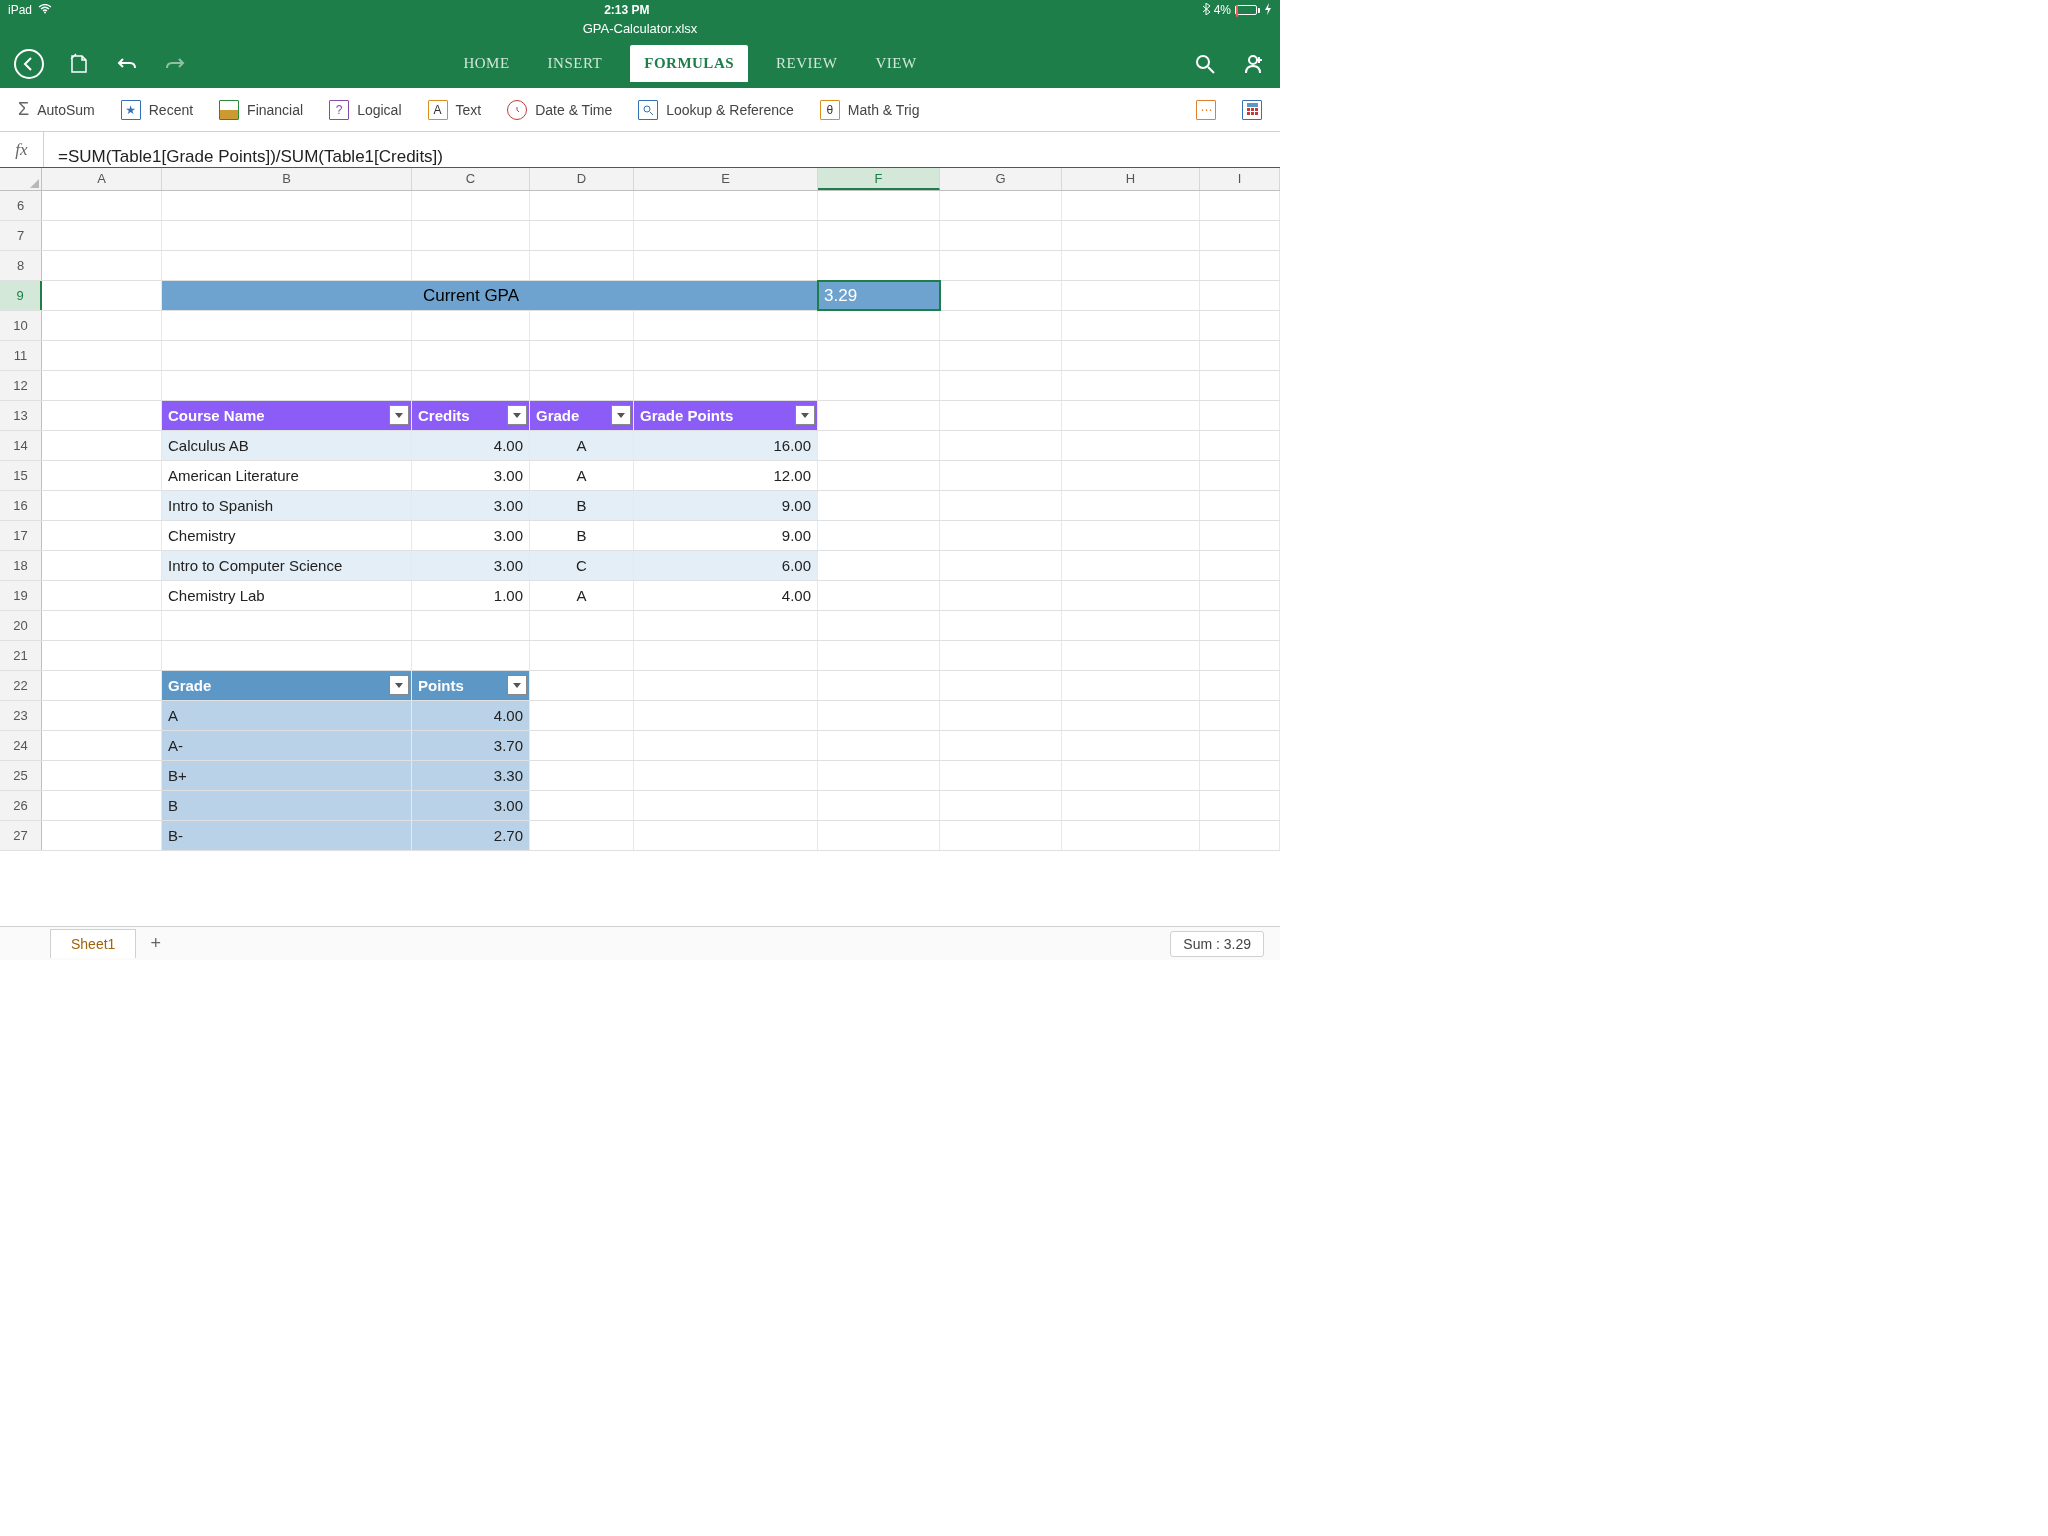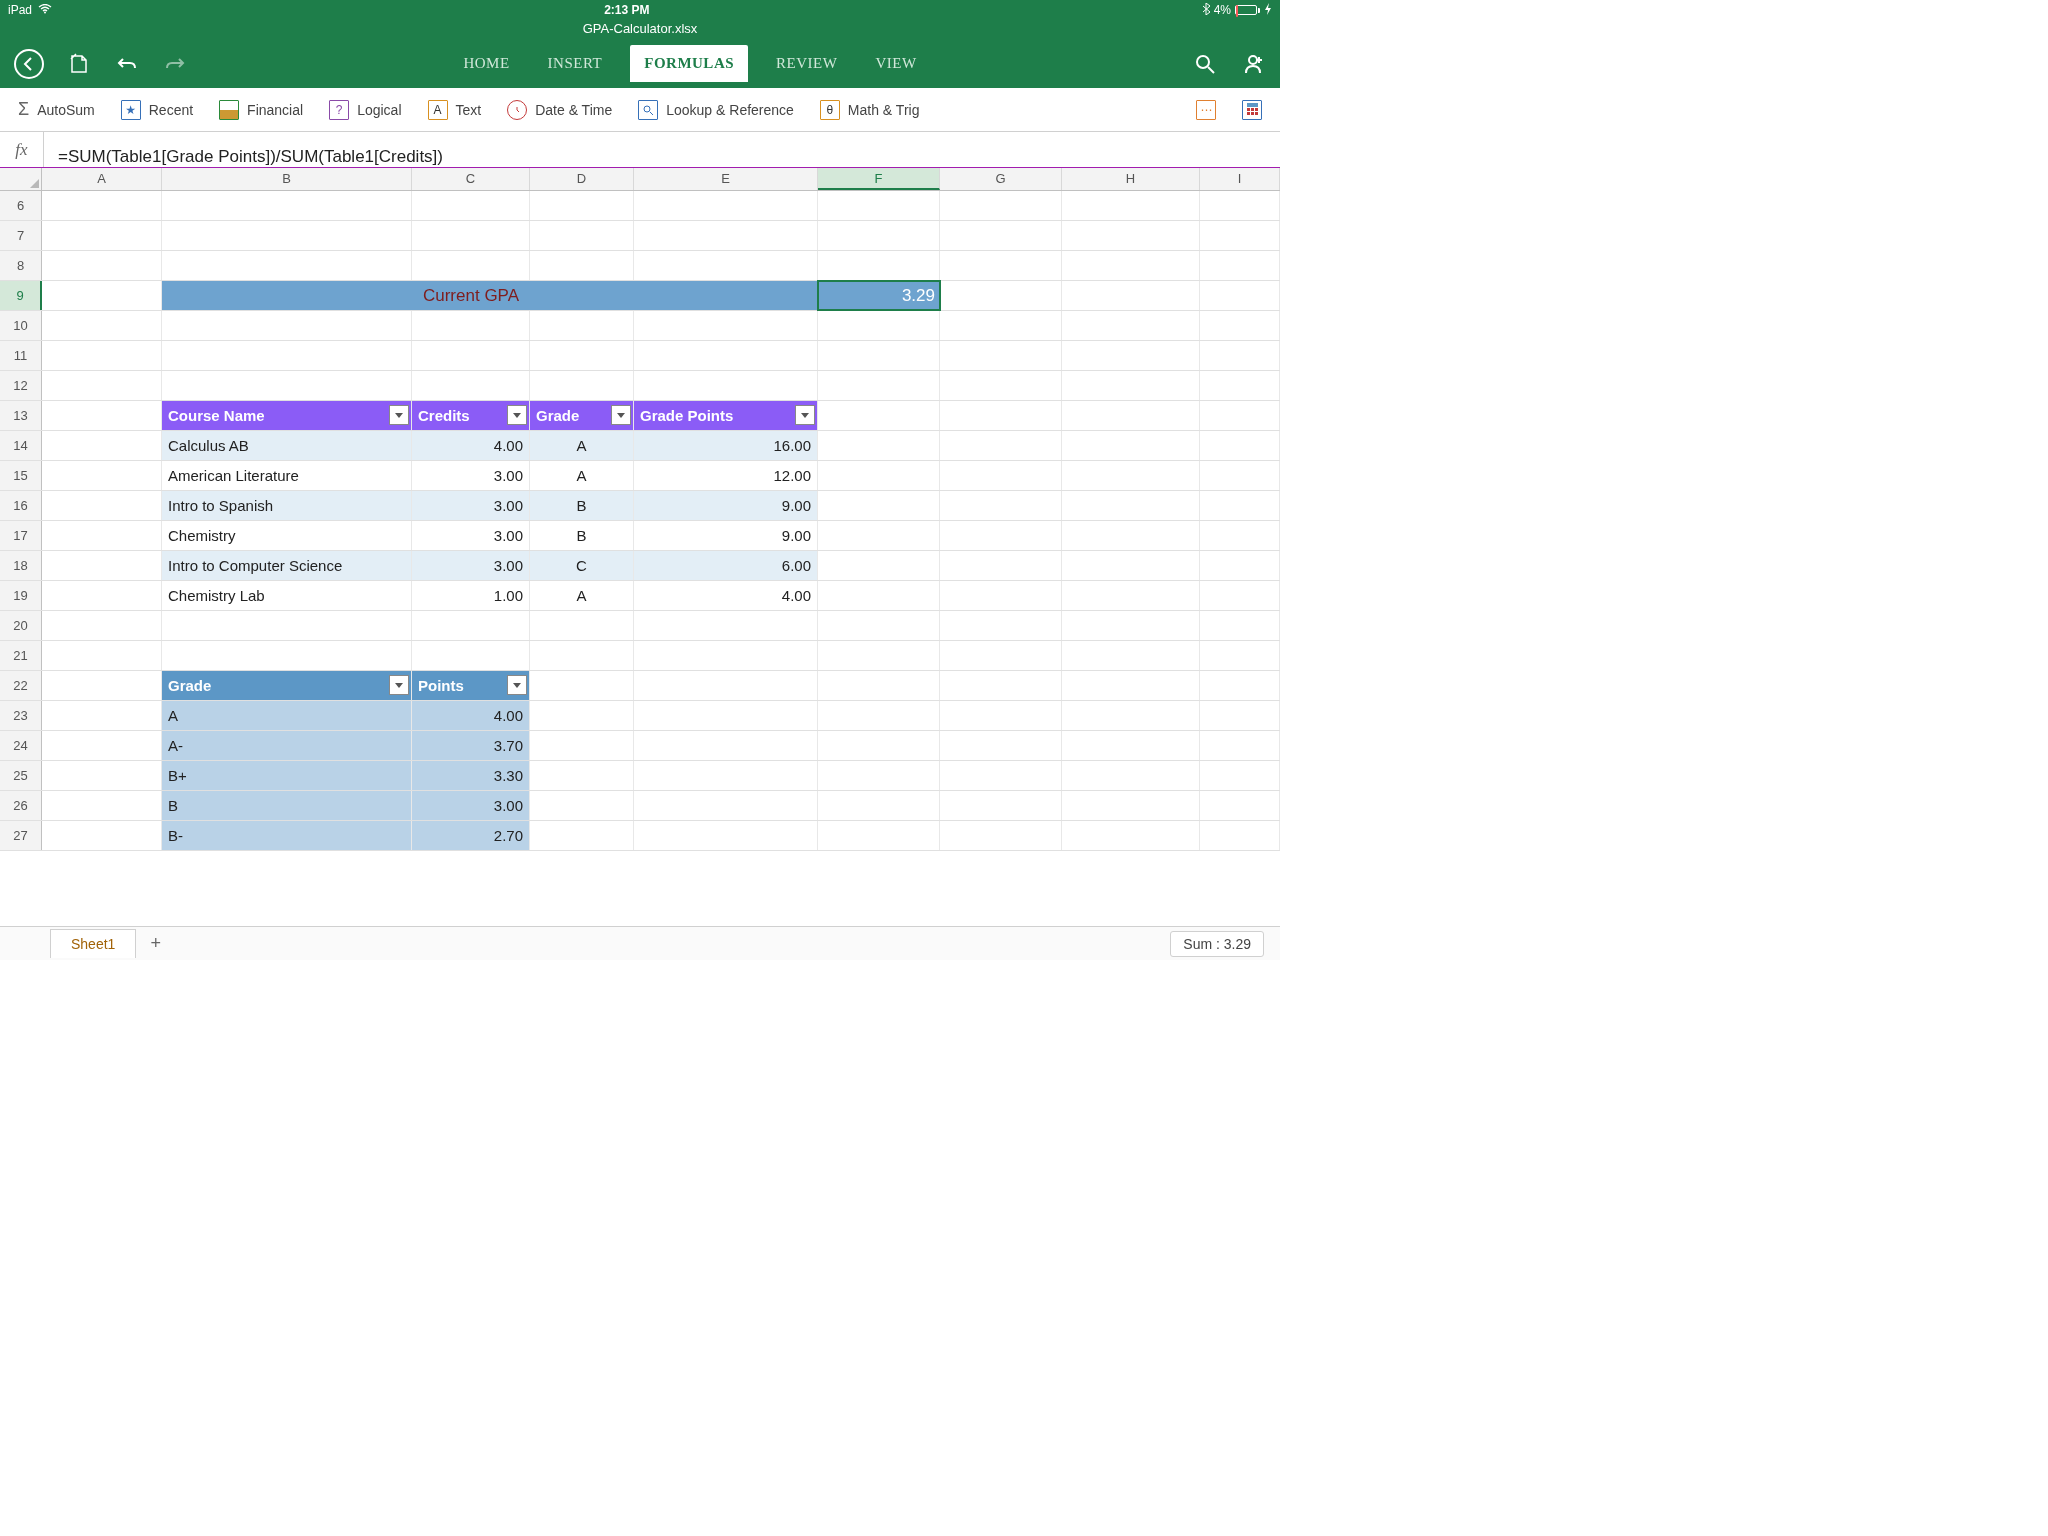--- a/index.html
+++ b/index.html
@@ -37,22 +37,22 @@
 .col-h.active { background: #d4e8d9; border-bottom: 2px solid #1e7e4a; color: #1e7e4a; }
 
 .grid-rows { }
 .row-line { display: flex; border-bottom: 1px solid #e0e0e0; height: 30px; }
 .row-h { width: 42px; border-right: 1px solid #c0c0c0; background: #f3f3f3; text-align: center; font-size: 13px; color: #555; line-height: 30px; }
 .row-h.active { background: #d4e8d9; border-right: 2px solid #1e7e4a; color: #1e7e4a; }
 .cell { border-right: 1px solid #e8e8e8; padding: 0 6px; line-height: 30px; font-size: 15px; color: #222; overflow: hidden; white-space: nowrap; }
 
 .wA{width:120px;} .wB{width:250px;} .wC{width:118px;} .wD{width:104px;} .wE{width:184px;} .wF{width:122px;} .wG{width:122px;} .wH{width:138px;} .wI{width:80px;}
 
-.gpa-label-cell { background: #6ea3cf; color: #7f1d1d; text-align: center; font-size: 17px; }
-.gpa-val-cell { background: #6ea3cf; color: #fff; text-align: right; font-size: 17px; padding-right: 4px; position: relative; }
+.gpa-label-cell { background: #6ea3cf; color: #000000; text-align: center; font-size: 17px; }
+.gpa-val-cell { background: #6ea3cf; color: #fff; text-align: left; font-size: 17px; padding-right: 4px; position: relative; }
 .gpa-sel-border { outline: 2px solid #1e7e4a; outline-offset: -1px; }
 
 .tbl-head { background: #8b5cf6; color: #fff; font-weight: 600; position: relative; }
 .filter-btn { position: absolute; right: 2px; top: 4px; width: 20px; height: 20px; background: #fff; border: 1px solid #888; display: flex; align-items: center; justify-content: center; }
 .filter-btn::after { content: ""; width: 0; height: 0; border-left: 4px solid transparent; border-right: 4px solid transparent; border-top: 5px solid #555; }
 .zebra-light { background: #e3eef6; }
 .num { text-align: right; }
 .ctr { text-align: center; }
 
 .tbl2-row { background: #b9d2e7; }

